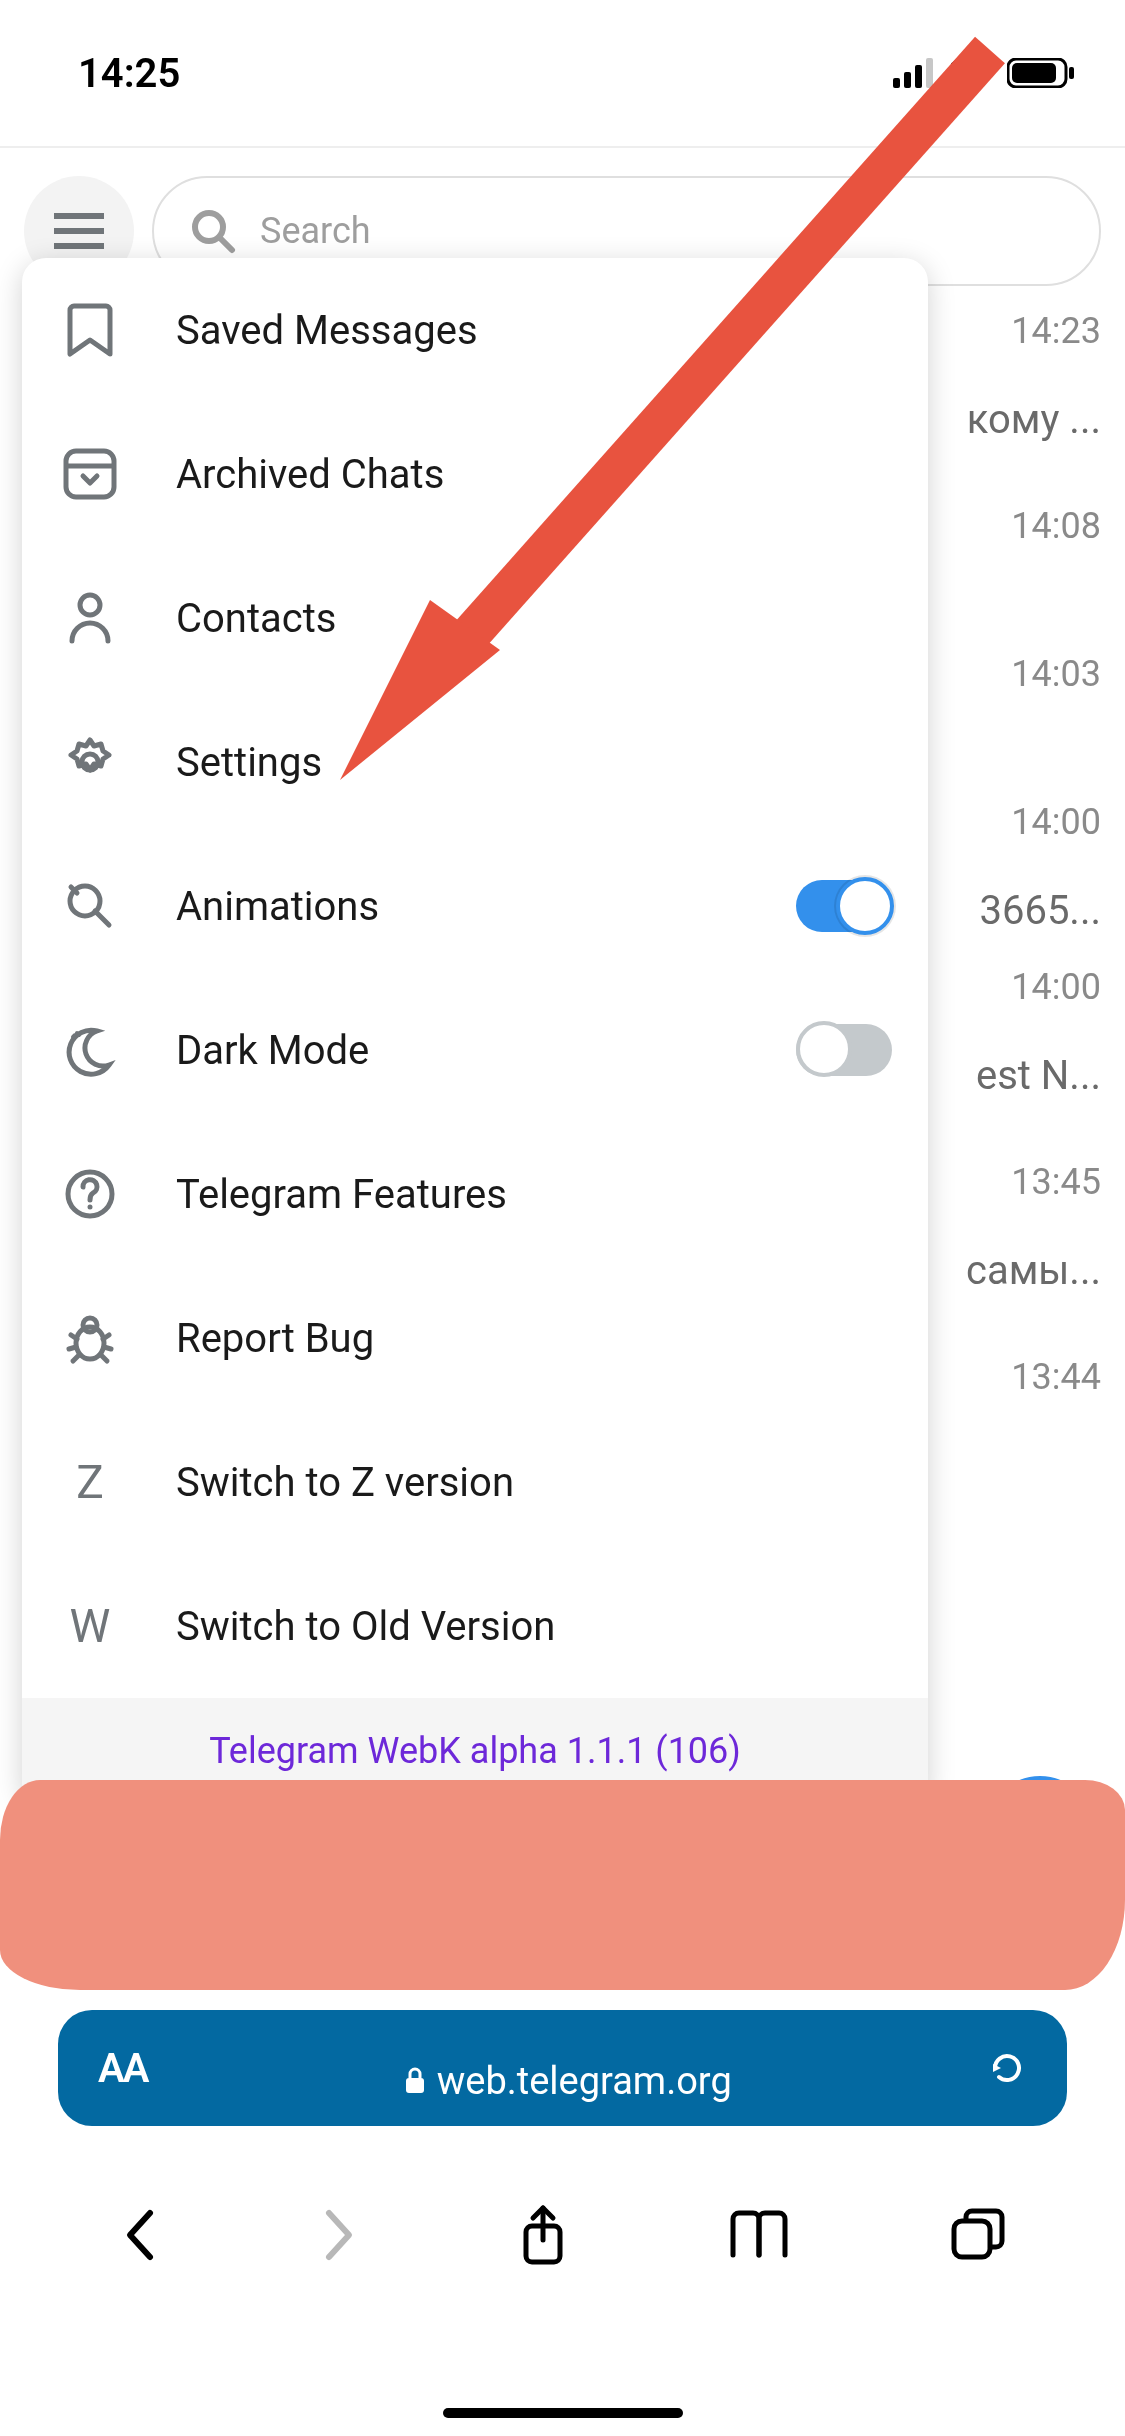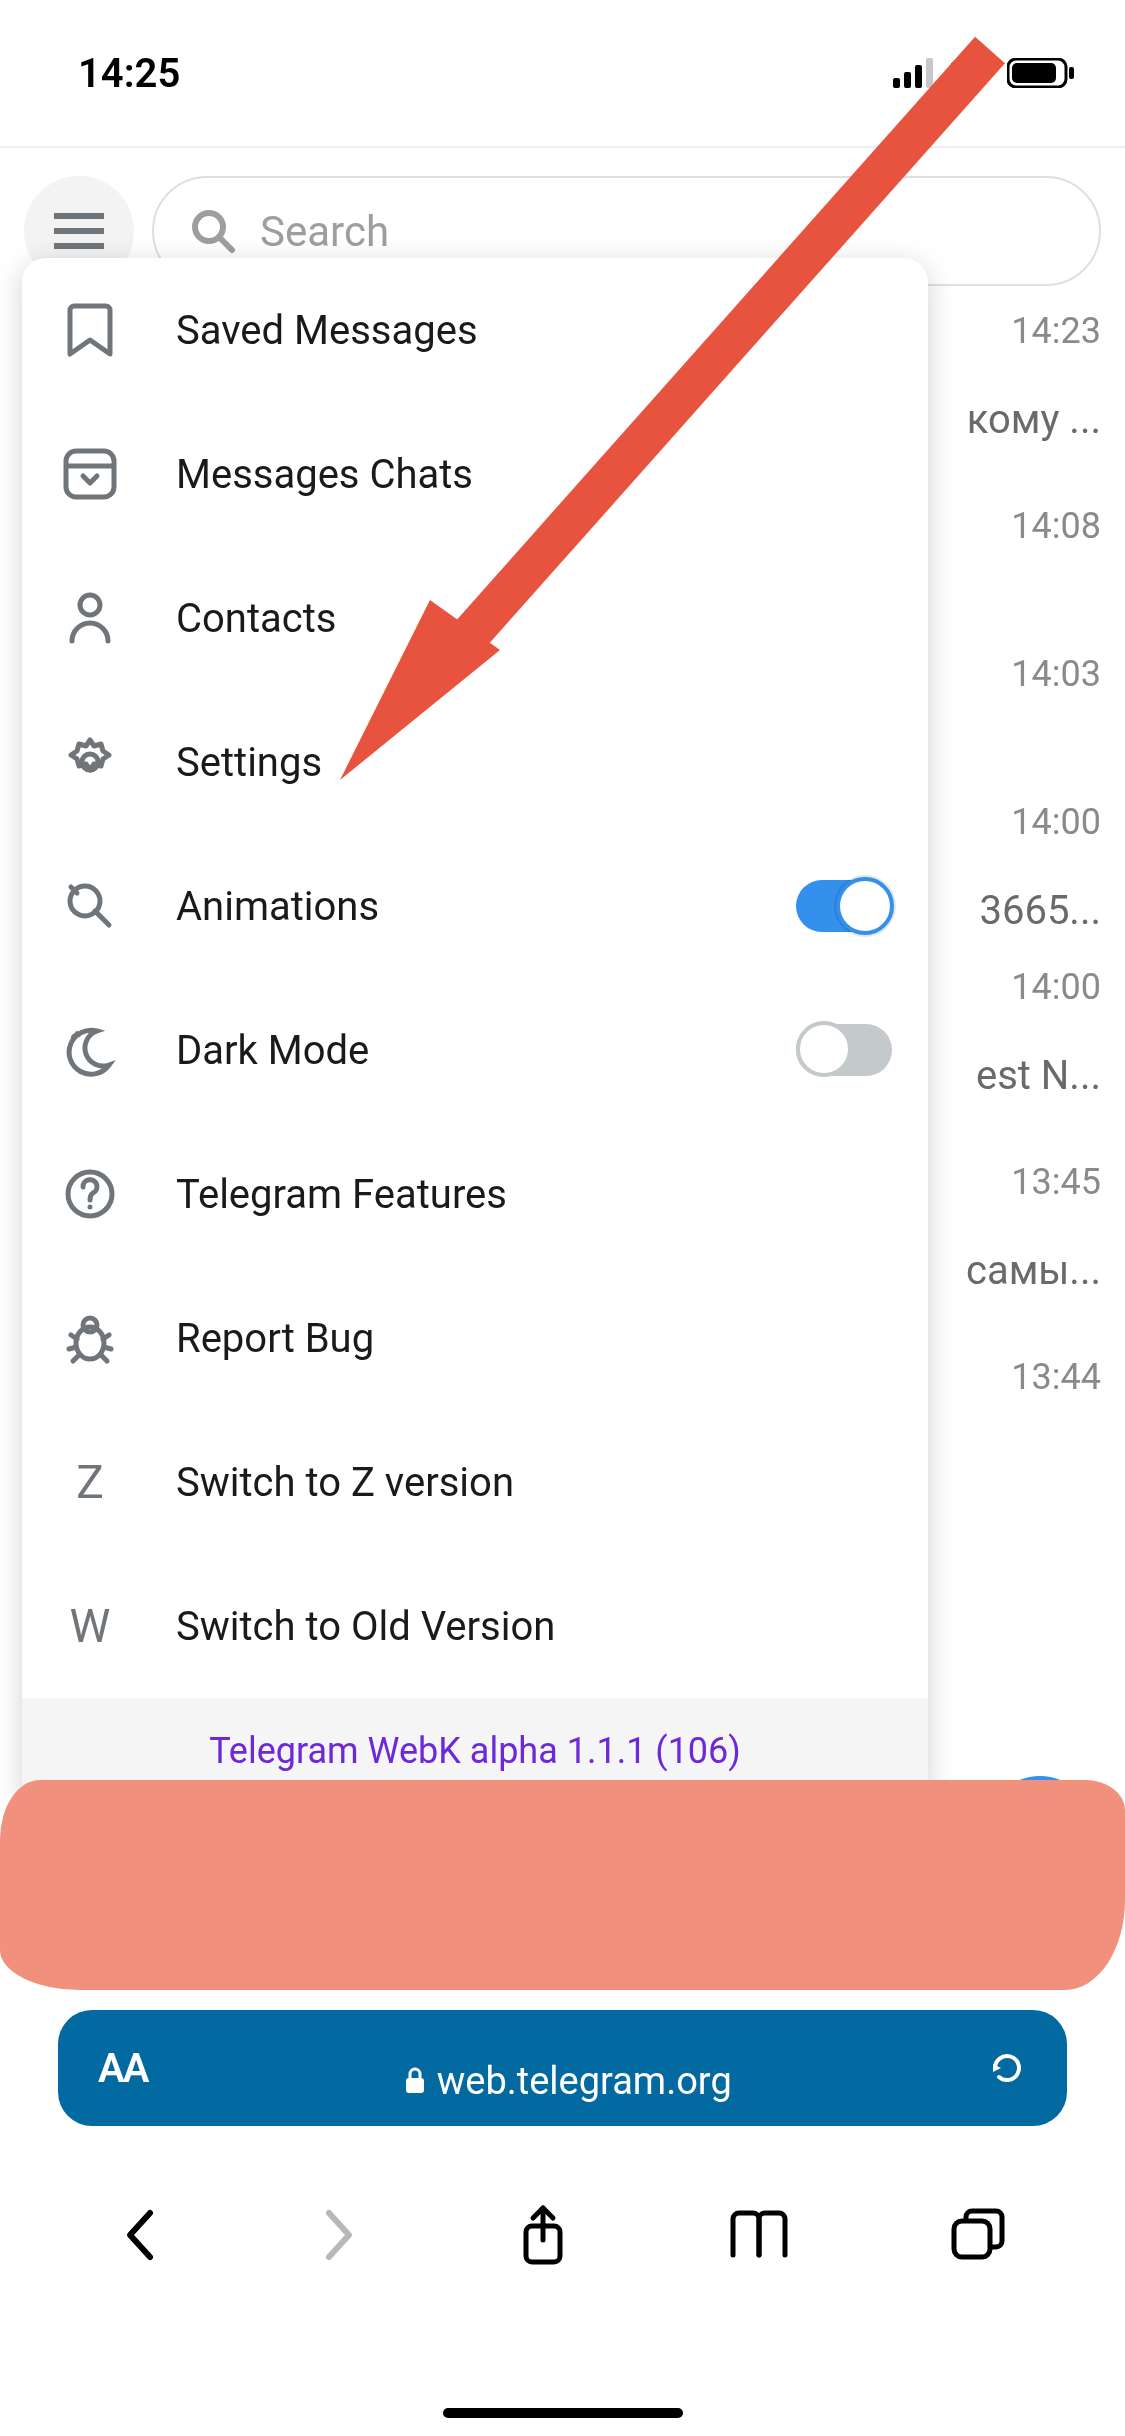--- a/index.html
+++ b/index.html
@@ -44,21 +44,21 @@
   .search-bar {
     flex: 1;
     height: 110px;
     border: 2px solid #dfdfdf;
     border-radius: 55px;
     display: flex;
     align-items: center;
     padding: 0 36px;
     gap: 24px;
     color: #9e9e9e;
-    font-size: 42px;
+    font-size: 36px;
   }
 
   
   .chat-list {
     position: absolute;
     right: 24px;
     top: 310px;
     width: 260px;
     font-size: 38px;
     color: #888;
@@ -271,21 +271,21 @@
     <span class="dd-label">Saved Messages</span>
   </div>
   <div class="dd-item">
     <span class="dd-icon">
         <svg width="54" height="52" viewBox="0 0 54 52">
           <rect x="3" y="3" width="48" height="46" rx="10" stroke="#707579" stroke-width="5" fill="none"></rect>
           <line x1="3" y1="18" x2="51" y2="18" stroke="#707579" stroke-width="5"></line>
           <path d="M20 28 l7 7 7 -7" stroke="#707579" stroke-width="5" fill="none" stroke-linecap="round" stroke-linejoin="round"></path>
         </svg>
       </span>
-    <span class="dd-label">Messages Chats</span>
+    <span class="dd-label">Archived Chats</span>
   </div>
   <div class="dd-item">
     <span class="dd-icon">
         <svg width="48" height="54" viewBox="0 0 48 54">
           <circle cx="24" cy="14" r="10" stroke="#707579" stroke-width="5" fill="none"></circle>
           <path d="M6 50 a18 18 0 0 1 36 0" stroke="#707579" stroke-width="5" fill="none" stroke-linecap="round"></path>
         </svg>
       </span>
     <span class="dd-label">Contacts</span>
   </div>

